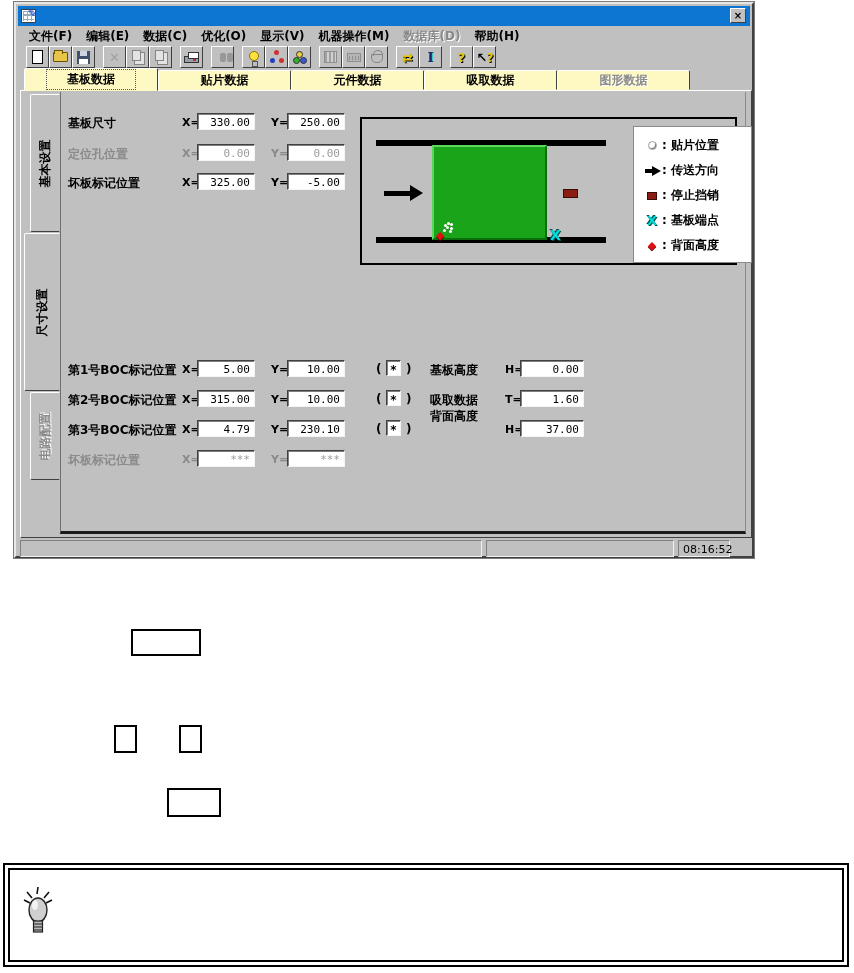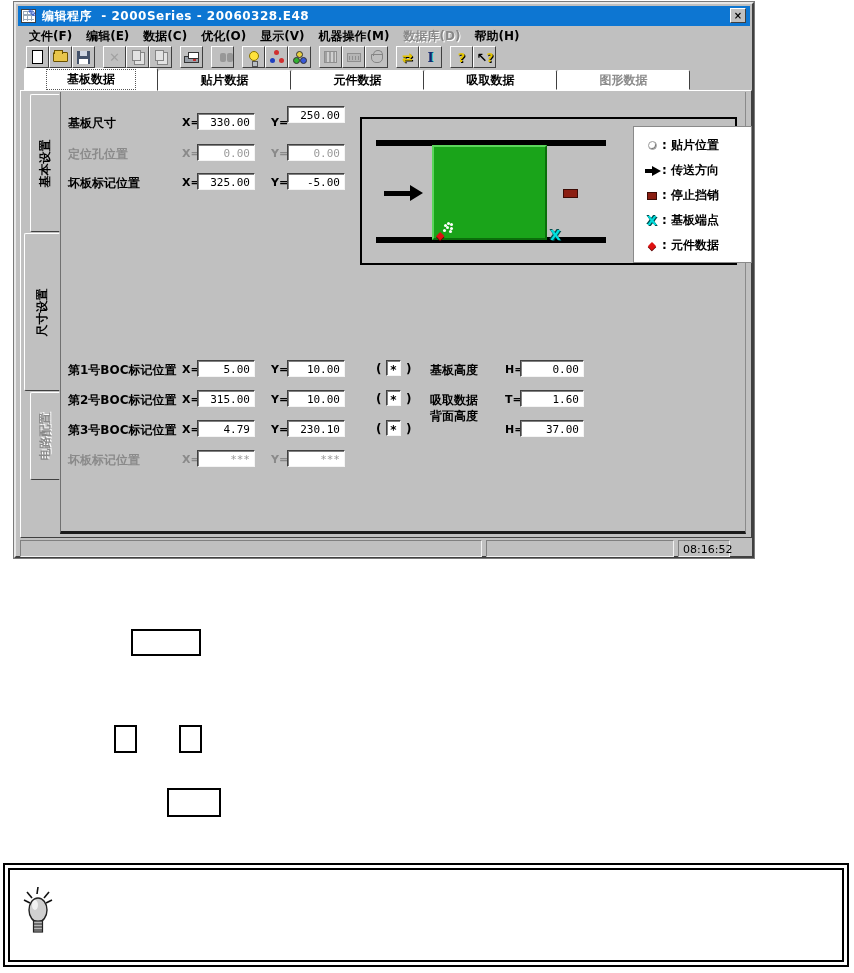--- a/index.html
+++ b/index.html
@@ -66,21 +66,21 @@
   .ic-chip::before{ content:""; position:absolute; left:1px; top:2px; width:11px; height:4px; background:repeating-linear-gradient(90deg,#667 0 1px,transparent 1px 3px); }
   .ic-bucket { width:12px; height:9px; background:#b8bec6; border:1px solid #555; border-radius:0 0 5px 5px; margin-top:3px; }
   .ic-bucket::before { content:""; position:absolute; left:1px; top:-5px; width:8px; height:5px; border:1px solid #555; border-bottom:none; border-radius:5px 5px 0 0; }
   .g-yellow { color:#e3c400; text-shadow:1px 1px 0 #000; }
   .g-ibeam { color:#16246e; text-shadow:1px 0 0 #17c6c6; font-family:"DejaVu Serif", serif; font-size:15px; }
   .g-cut { color:#888; font-size:14px; }
   .g-chelp { font-size:10px; letter-spacing:-1px; color:#000; }
   .g-chelp b { color:#e3c400; text-shadow:1px 1px 0 #000; font-size:12px; }
 
   
-  .ttab { position:absolute; top:66px; height:20px; background:#ffffff;
+  .ttab { position:absolute; top:66px; height:20px; background:#fef9c3;
       border:1px solid; border-color:#fff #404040 transparent #fff; border-radius:2px 2px 0 0;
       display:flex; align-items:center; justify-content:center; font-size:12px; font-weight:bold; z-index:1; }
   .ttab.active { top:64px; height:23px; z-index:3; }
   .ttab .focus-rect { border:1px dotted #555; padding:1px 20px; }
   .ttab.disabled { color:#8a8a8a; text-shadow:1px 1px 0 #fff; }
 
   
   #tabpage { left:4px; top:86px; width:732px; height:448px; background:#c0c0c0;
       border:1px solid; border-color:#fff #404040 #404040 #fff; z-index:2; }
   #contentpanel { left:44px; top:88px; width:686px; height:442px; background:#c0c0c0;
@@ -141,21 +141,20 @@
 </style>
 </head>
 <body>
 
 <div id="stage">
 
   <div id="win" class="abs">
 
     <div id="titlebar" class="abs" style="background: rgb(13, 118, 210);">
       <div id="appicon"></div>
-      <div id="wtitle">编辑程序  - 2000Series - 20060328.E48</div>
       <div id="closebtn">
         <span>×</span>
       </div>
     </div>
 
     <div id="menubar" class="abs">
       <span class="mitem">文件(F)</span>
       <span class="mitem">编辑(E)</span>
       <span class="mitem">数据(C)</span>
       <span class="mitem">优化(O)</span>
@@ -256,21 +255,21 @@
         <span>尺寸设置</span>
       </div>
     <div class="vtab disabled" style="left:14px; top:388px; width:30px; height:88px;">
         <span>电路配置</span>
       </div>
 
     <span class="flabel" style="left:52px; top:111px;">基板尺寸</span>
     <span class="axis" style="left:166px; top:112px;">X=</span>
     <div class="field" style="left:181px; top:109px;">330.00</div>
     <span class="axis" style="left:255px; top:112px;">Y=</span>
-    <div class="field" style="left:271px; top:102px;text-align:right;">250.00</div>
+    <div class="field" style="left:271px; top:109px;text-align:right;">250.00</div>
 
     <span class="flabel dim" style="left:52px; top:142px;">定位孔位置</span>
     <span class="axis dim" style="left:166px; top:143px;">X=</span>
     <div class="field dimf" style="left:181px; top:140px;">0.00</div>
     <span class="axis dim" style="left:255px; top:143px;">Y=</span>
     <div class="field dimf" style="left:271px; top:140px;">0.00</div>
 
     <span class="flabel" style="left:52px; top:171px;">坏板标记位置</span>
     <span class="axis" style="left:166px; top:172px;">X=</span>
     <div class="field" style="left:181px; top:169px;">325.00</div>
@@ -306,21 +305,21 @@
               <span class="lic-pin"></span>
             </span>
           <span>: 停止挡销</span>
         </div>
         <div class="litem">
           <span class="lico lic-x">X</span>
           <span>: 基板端点</span>
         </div>
         <div class="litem">
           <span class="lico lic-diamond">◆</span>
-          <span>: 元件数据</span>
+          <span>: 背面高度</span>
         </div>
       </div>
     </div>
 
     <span class="flabel" style="left:52px; top:358px;">第1号BOC标记位置</span>
     <span class="axis" style="left:166px; top:359px;">X=</span>
     <div class="field" style="left:181px; top:356px;">5.00</div>
     <span class="axis" style="left:255px; top:359px;">Y=</span>
     <div class="field" style="left:271px; top:356px;">10.00</div>
     <span class="paren" style="left:360px; top:358px;">(</span>

